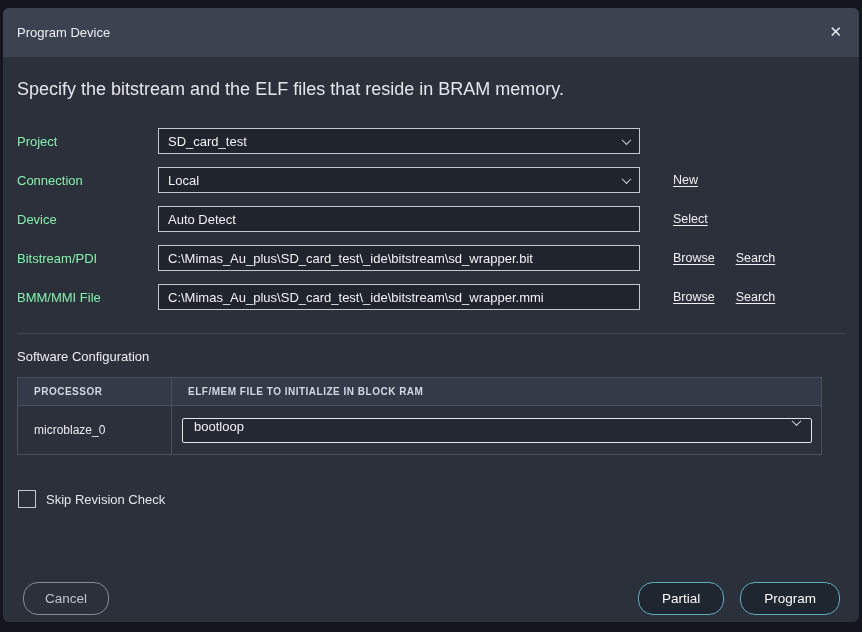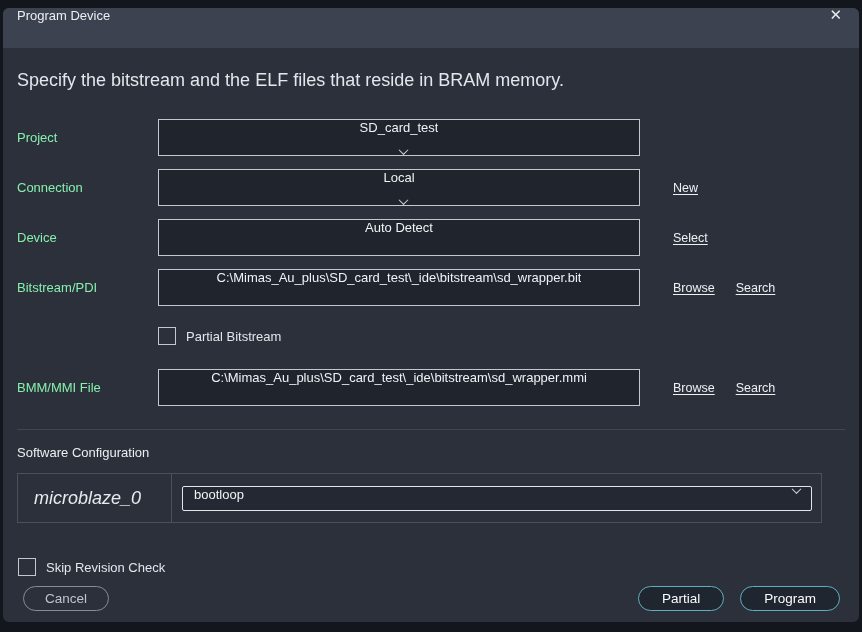--- a/index.html
+++ b/index.html
@@ -11,42 +11,41 @@
     overflow:hidden;
   }
   .dialog {
     position:absolute; left:3px; top:8px;
     width:856px; height:614px;
     background:#2b303b;
     border-radius:6px;
     overflow:hidden;
   }
   .titlebar {
-    height:40px; background:#3c4250;
-    display:flex; align-items:flex-start; justify-content:space-between;
+    height:49px; background:#3c4250;
+    display:flex; align-items:center; justify-content:space-between;
     padding:0 17px 0 14px;
   }
   .title { font-size:13px; color:#eceef2; }
   .close {
     color:#e8ebef; font-size:15px; line-height:1; cursor:pointer;
     font-family:"DejaVu Sans", sans-serif;
   }
   .content { padding:0 14px; position:relative; }
   .subtitle { margin-top:22px; font-size:18px; color:#e3e6eb; }
 
   .form { margin-top:28px; }
   .row { display:flex; align-items:center; margin-bottom:13px; }
   .row-label { width:141px; flex-shrink:0; font-size:13px; color:#86efac; }
   .field {
-    width:482px; height:37px; flex-shrink:0;
+    width:482px; height:26px; flex-shrink:0;
     border:1px solid #c2c7d0;
     background:rgba(10,13,20,0.35);
     display:flex; align-items:center;
     padding:0 9px;
-    flex-direction:column;
   }
   .field.select { justify-content:space-between; cursor:pointer; }
   .field-value { font-size:13px; color:#f0f2f5; white-space:nowrap; overflow:hidden; }
   .chevron {
     width:7px; height:7px; flex-shrink:0;
     border-right:1.6px solid #d5dae0; border-bottom:1.6px solid #d5dae0;
     transform:rotate(45deg) translate(-1px,-1px);
     margin-left:8px;
   }
   .link {
@@ -71,39 +70,39 @@
   .table { margin-top:13px; width:805px; border:1px solid #4a505c; }
   .thead { display:flex; height:28px; background:#343a48; border-bottom:1px solid #4a505c; }
   .th {
     font-size:10px; font-weight:bold; color:#d3d7de; letter-spacing:0.5px;
     display:flex; align-items:center;
   }
   .col1 { width:154px; flex-shrink:0; padding-left:16px; border-right:1px solid #4a505c; }
   .col2 { flex:1; padding-left:16px; }
   .trow { display:flex; height:48px; }
   .td { display:flex; align-items:center; }
-  .td.col1 { font-size:18px; color:#e8eaee;font-style:italic; }
+  .td.col1 { font-size:12px; color:#e8eaee; }
   .td.col2 { padding:0 9px 0 10px; }
   .table-select {
     flex:1; height:25px;
     border:1px solid #e2e5ea; border-radius:2px;
     background:#232833;
     display:flex; align-items:flex-start; justify-content:space-between;
     padding:0 11px; cursor:pointer;
   }
 
   .skip-row { margin-top:35px; padding-left:1px; }
 
   .footer {
     position:absolute; left:0; right:0; bottom:9px; height:29px;
     display:flex; align-items:center; padding:0 19px 0 20px;
   }
   .spacer { flex:1; }
   .btn {
-    height:25px; border-radius:15px;
+    height:33px; border-radius:15px;
     display:inline-flex; align-items:center; justify-content:center;
     font-size:13.5px; cursor:pointer; white-space:nowrap;
   }
   .btn-cancel { padding:0 21px; border:1px solid #878c96; color:#c0c4cb; background:transparent; }
   .btn-teal { padding:0 23px; border:1px solid #5db0c0; color:#fafbfc; background:#20262f; margin-left:16px; }
 </style>
 </head>
 <body>
 
 <div class="dialog">
@@ -146,41 +145,41 @@
 
       <div class="row">
         <div class="row-label">Bitstream/PDI</div>
         <div class="field">
           <span class="field-value">C:\Mimas_Au_plus\SD_card_test\_ide\bitstream\sd_wrapper.bit</span>
         </div>
         <a class="link">Browse</a>
         <a class="link">Search</a>
       </div>
 
-      <div class="check-row indent">
-        <span class="checkbox"></span>
-        <span class="check-label">Partial Bitstream</span>
-      </div>
 
       <div class="row">
         <div class="row-label">BMM/MMI File</div>
         <div class="field">
           <span class="field-value">C:\Mimas_Au_plus\SD_card_test\_ide\bitstream\sd_wrapper.mmi</span>
         </div>
         <a class="link">Browse</a>
         <a class="link">Search</a>
       </div>
 
     </div>
 
     <div class="divider"></div>
 
     <div class="section-title">Software Configuration</div>
 
     <div class="table">
+      <div class="thead">
+        <div class="th col1">PROCESSOR</div>
+        <div class="th col2">ELF/MEM FILE TO INITIALIZE IN BLOCK RAM</div>
+      </div>
       <div class="trow">
         <div class="td col1">microblaze_0</div>
         <div class="td col2">
           <div class="table-select">
             <span class="field-value">bootloop</span>
             <span class="chevron"></span>
           </div>
         </div>
       </div>
     </div>

